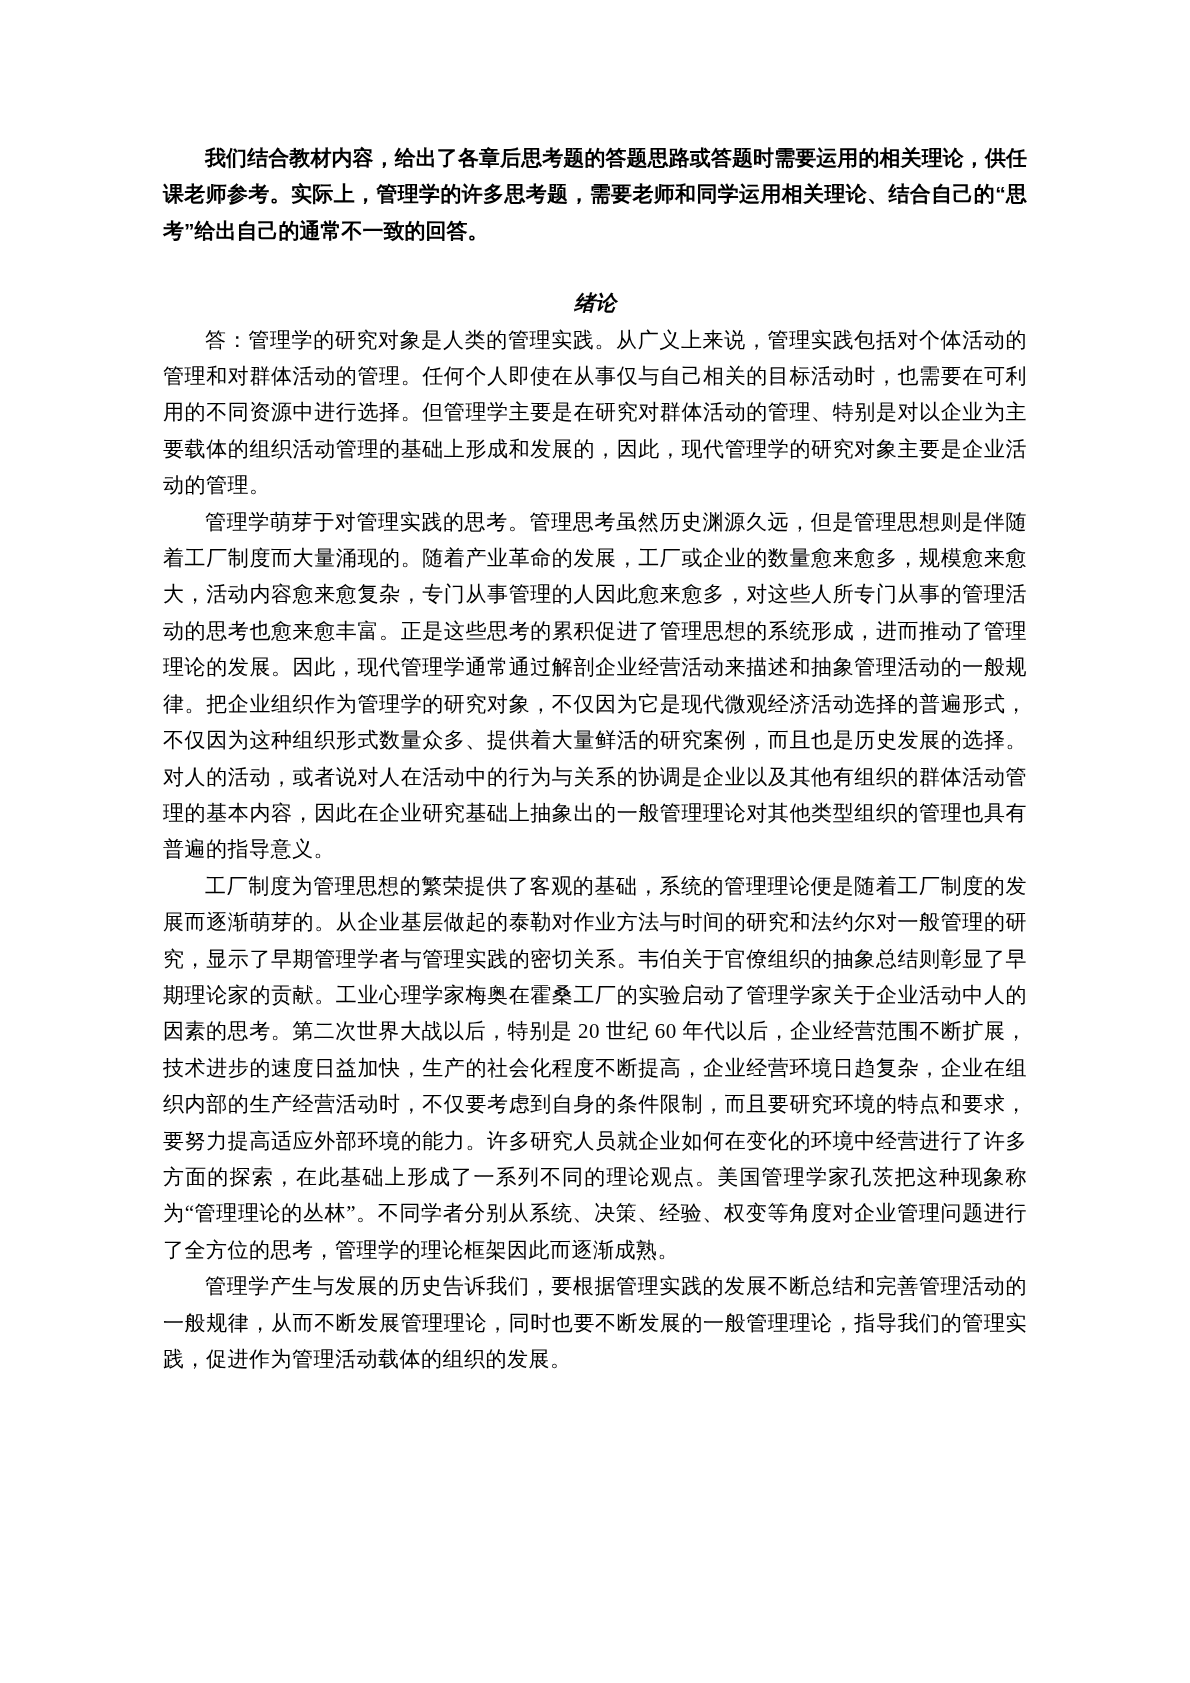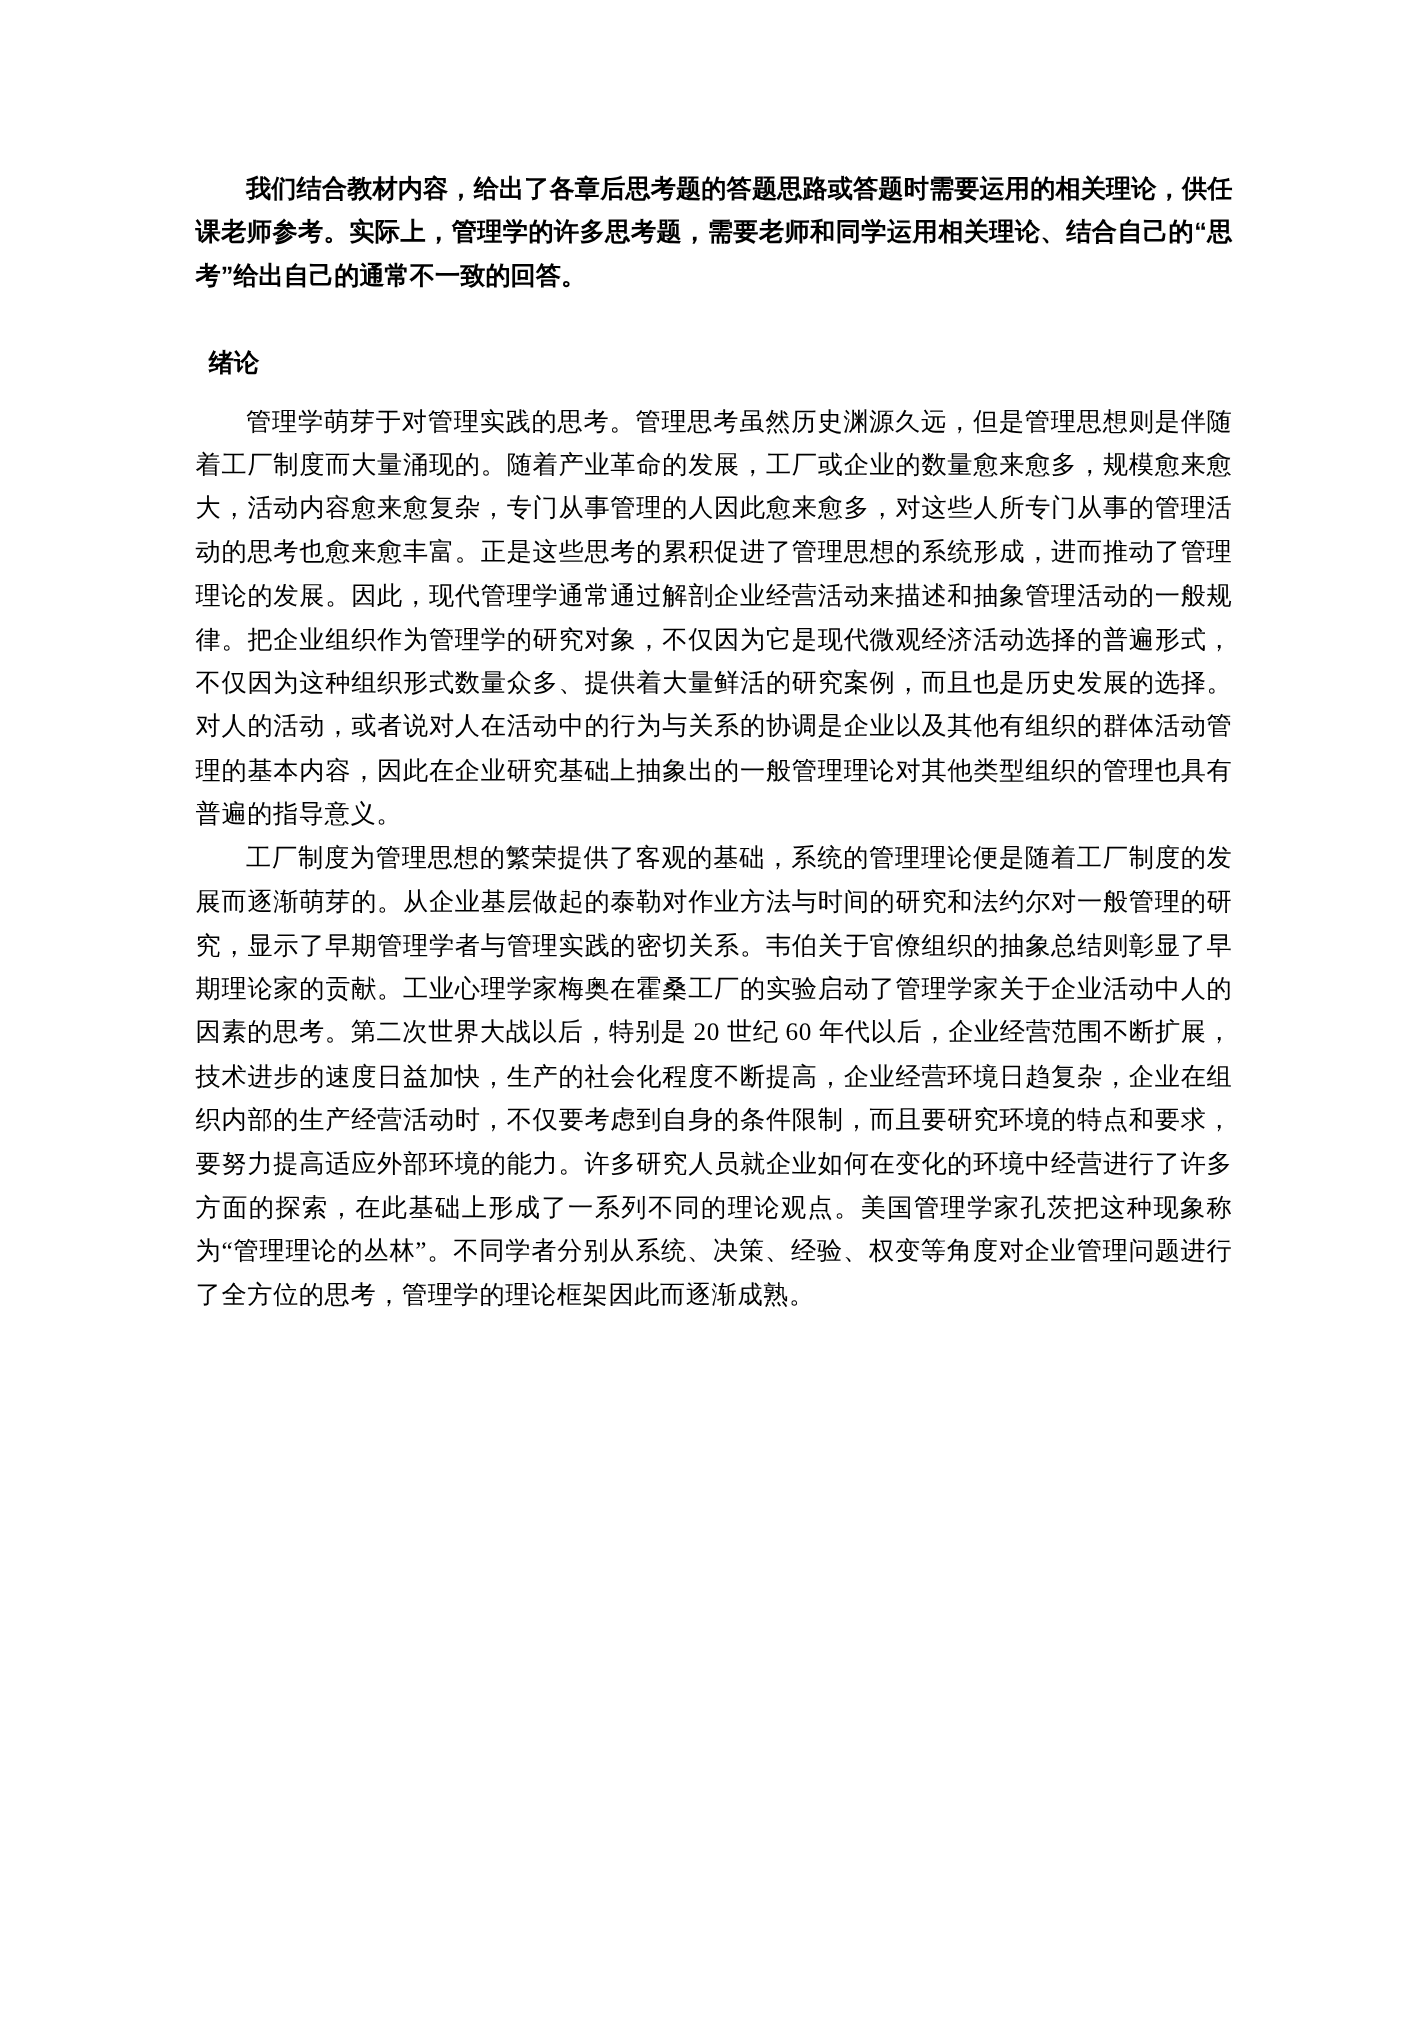--- a/index.html
+++ b/index.html
@@ -31,37 +31,41 @@
   .para {
     margin: 0;
     text-indent: 2em;
   }
   .bold {
     font-family: "Liberation Sans", "DejaVu Sans", sans-serif;
     font-weight: bold;
     letter-spacing: 0px;
   }
   .section-title {
-    margin: 11px;
+    margin: 0;
     margin-top: 36px;
     text-indent: 0;
+    text-align: center;
+    font-style: italic;
   }
 </style>
 </head>
 <body>
 
 <div class="page">
   <div class="content">
 
     <p class="para bold">我们结合教材内容，给出了各章后思考题的答题思路或答题时需要运用的相关理论，供任课老师参考。实际上，管理学的许多思考题，需要老师和同学运用相关理论、结合自己的“思考”给出自己的通常不一致的回答。</p>
 
     <p class="para bold section-title">绪论</p>
 
 
+    <p class="para">答：管理学的研究对象是人类的管理实践。从广义上来说，管理实践包括对个体活动的管理和对群体活动的管理。任何个人即使在从事仅与自己相关的目标活动时，也需要在可利用的不同资源中进行选择。但管理学主要是在研究对群体活动的管理、特别是对以企业为主要载体的组织活动管理的基础上形成和发展的，因此，现代管理学的研究对象主要是企业活动的管理。</p>
 
     <p class="para">管理学萌芽于对管理实践的思考。管理思考虽然历史渊源久远，但是管理思想则是伴随着工厂制度而大量涌现的。随着产业革命的发展，工厂或企业的数量愈来愈多，规模愈来愈大，活动内容愈来愈复杂，专门从事管理的人因此愈来愈多，对这些人所专门从事的管理活动的思考也愈来愈丰富。正是这些思考的累积促进了管理思想的系统形成，进而推动了管理理论的发展。因此，现代管理学通常通过解剖企业经营活动来描述和抽象管理活动的一般规律。把企业组织作为管理学的研究对象，不仅因为它是现代微观经济活动选择的普遍形式，不仅因为这种组织形式数量众多、提供着大量鲜活的研究案例，而且也是历史发展的选择。对人的活动，或者说对人在活动中的行为与关系的协调是企业以及其他有组织的群体活动管理的基本内容，因此在企业研究基础上抽象出的一般管理理论对其他类型组织的管理也具有普遍的指导意义。</p>
 
 
     <p class="para">工厂制度为管理思想的繁荣提供了客观的基础，系统的管理理论便是随着工厂制度的发展而逐渐萌芽的。从企业基层做起的泰勒对作业方法与时间的研究和法约尔对一般管理的研究，显示了早期管理学者与管理实践的密切关系。韦伯关于官僚组织的抽象总结则彰显了早期理论家的贡献。工业心理学家梅奥在霍桑工厂的实验启动了管理学家关于企业活动中人的因素的思考。第二次世界大战以后，特别是 20 世纪 60 年代以后，企业经营范围不断扩展，技术进步的速度日益加快，生产的社会化程度不断提高，企业经营环境日趋复杂，企业在组织内部的生产经营活动时，不仅要考虑到自身的条件限制，而且要研究环境的特点和要求，要努力提高适应外部环境的能力。许多研究人员就企业如何在变化的环境中经营进行了许多方面的探索，在此基础上形成了一系列不同的理论观点。美国管理学家孔茨把这种现象称为“管理理论的丛林”。不同学者分别从系统、决策、经验、权变等角度对企业管理问题进行了全方位的思考，管理学的理论框架因此而逐渐成熟。</p>
 
+    <p class="para">管理学产生与发展的历史告诉我们，要根据管理实践的发展不断总结和完善管理活动的一般规律，从而不断发展管理理论，同时也要不断发展的一般管理理论，指导我们的管理实践，促进作为管理活动载体的组织的发展。</p>
 
   </div>
 </div>
 
 </body></html>

